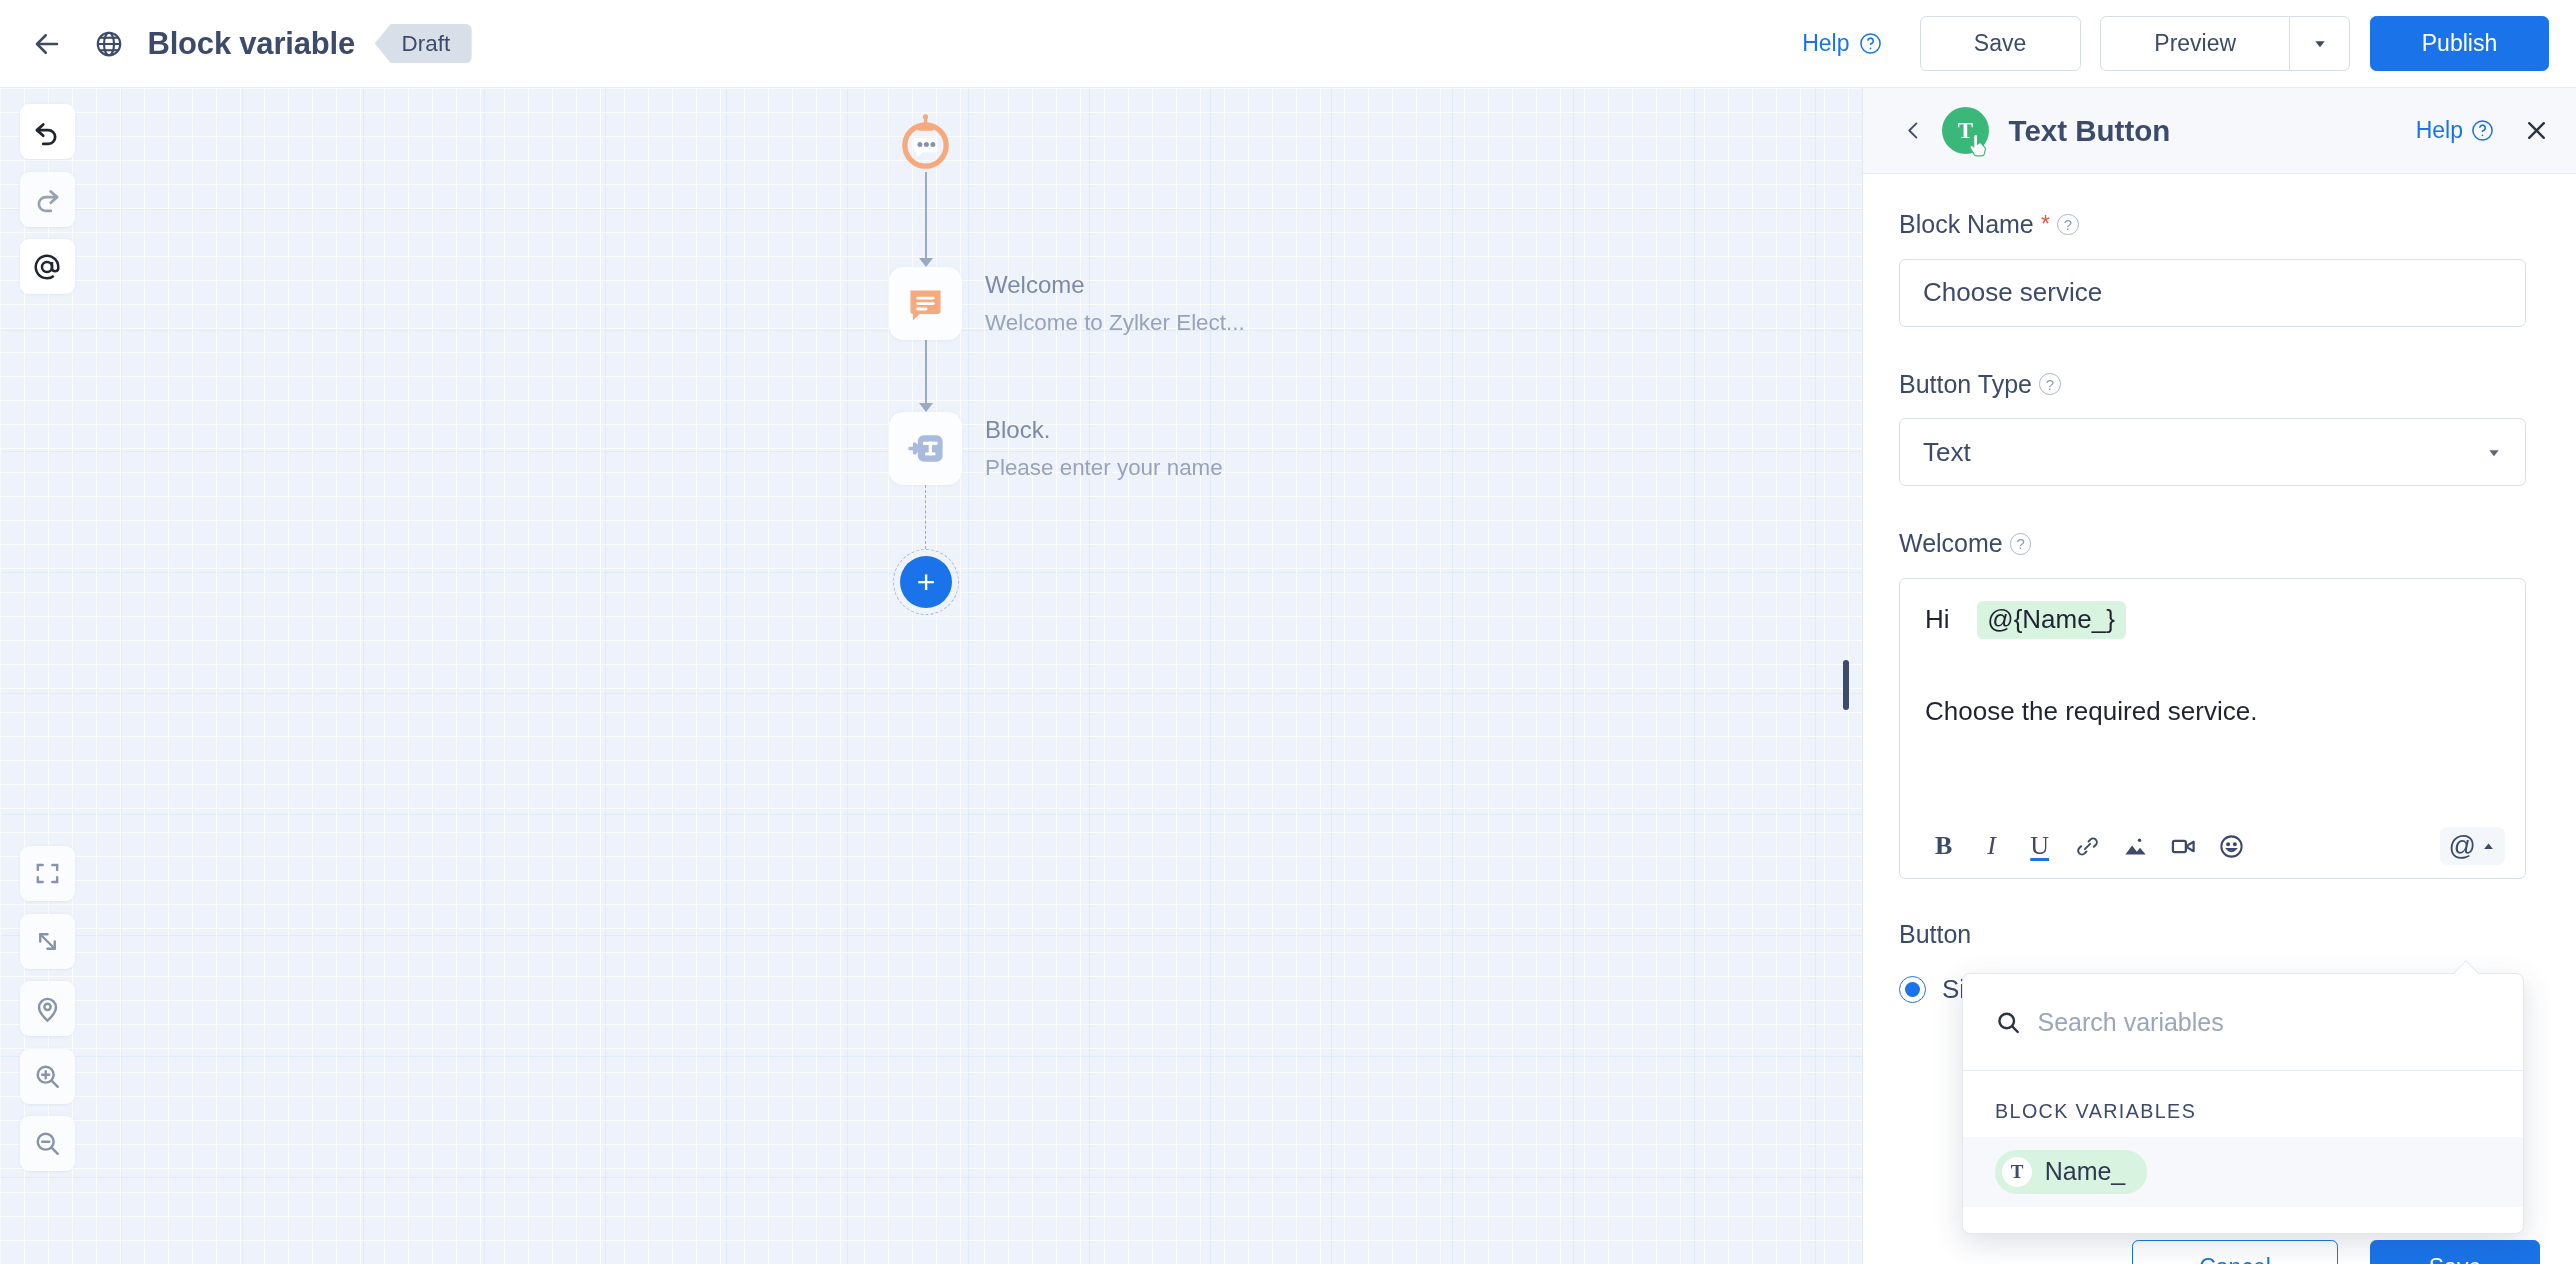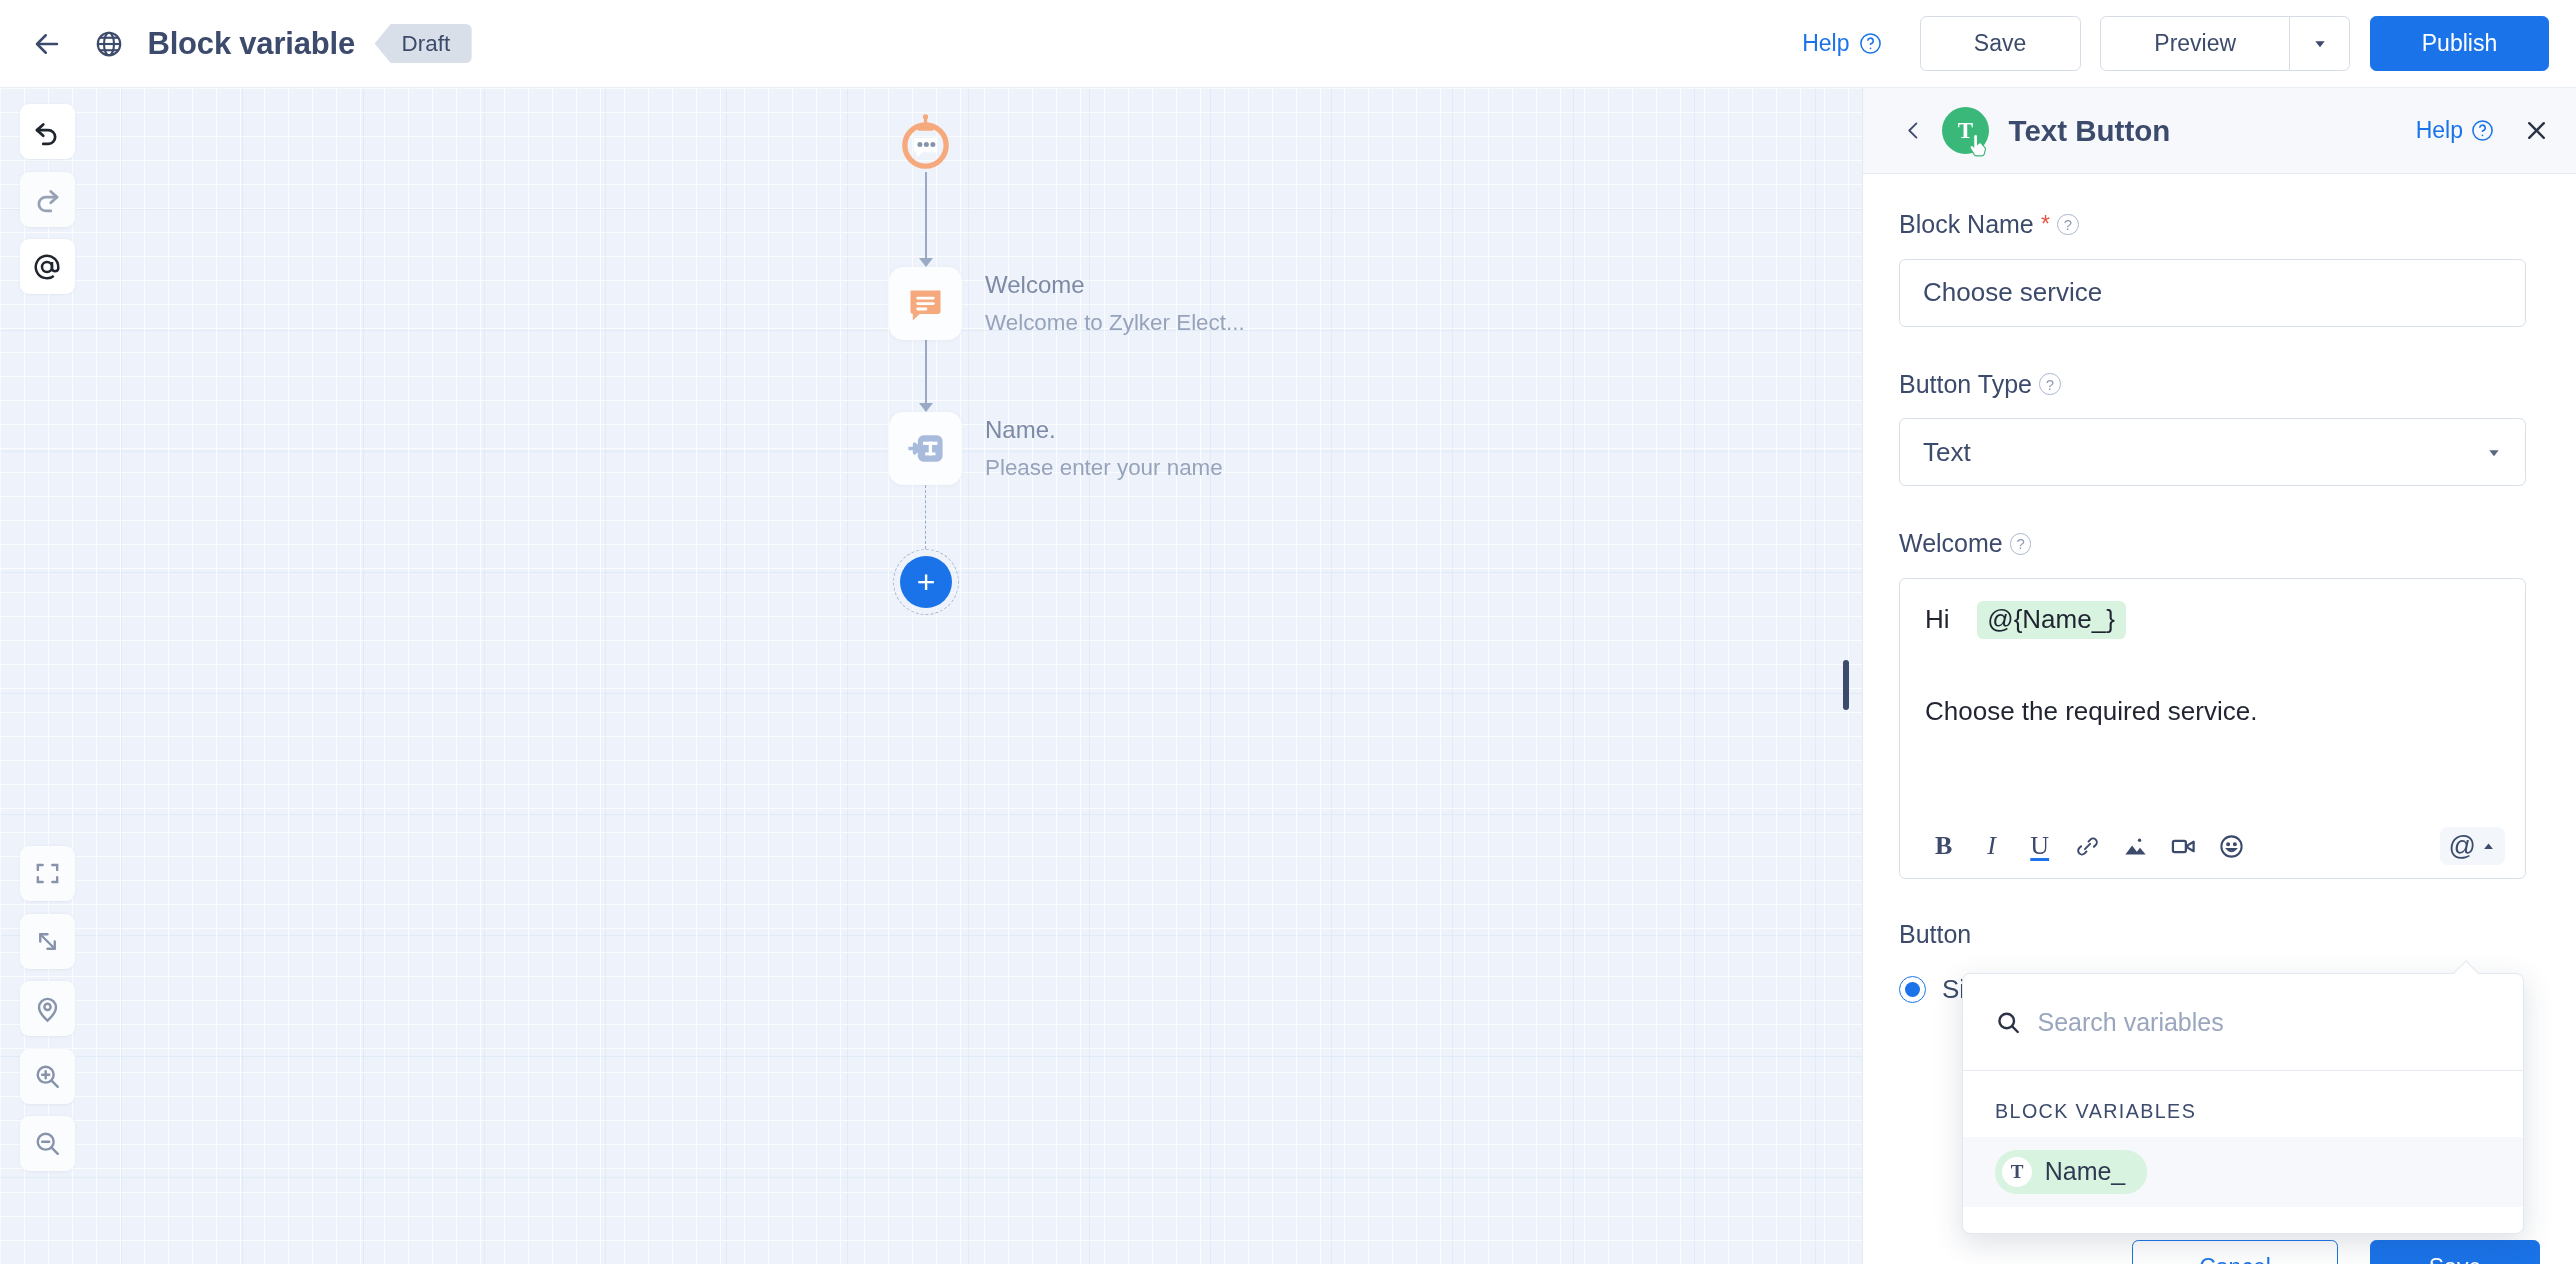--- a/index.html
+++ b/index.html
@@ -430,21 +430,21 @@
         <div class="node-icon-box">
           <svg width="41" height="41" viewBox="0 0 24 24">
             <rect x="7.5" y="4.2" width="14.5" height="15.6" rx="3.4" fill="#a9bbdc"></rect>
             <path d="M2 12h5.5M5.6 9.4L8.4 12l-2.8 2.6z" stroke="#a9bbdc" stroke-width="2" fill="#a9bbdc" stroke-linejoin="round"></path>
             <rect x="10.6" y="8" width="8.4" height="1.9" fill="#fff"></rect>
             <rect x="13.9" y="8" width="1.9" height="8" fill="#fff"></rect>
             <rect x="11.8" y="14.3" width="6" height="1.7" fill="#fff"></rect>
           </svg>
         </div>
         <div class="node-text">
-          <div class="node-title">Name.</div>
+          <div class="node-title">Block.</div>
           <div class="node-sub">Please enter your name</div>
         </div>
       </div>
 
       <div class="dash-connector"></div>
       <div class="add-wrap">
         <div class="add-btn">+</div>
       </div>
     </div>
   </div>

